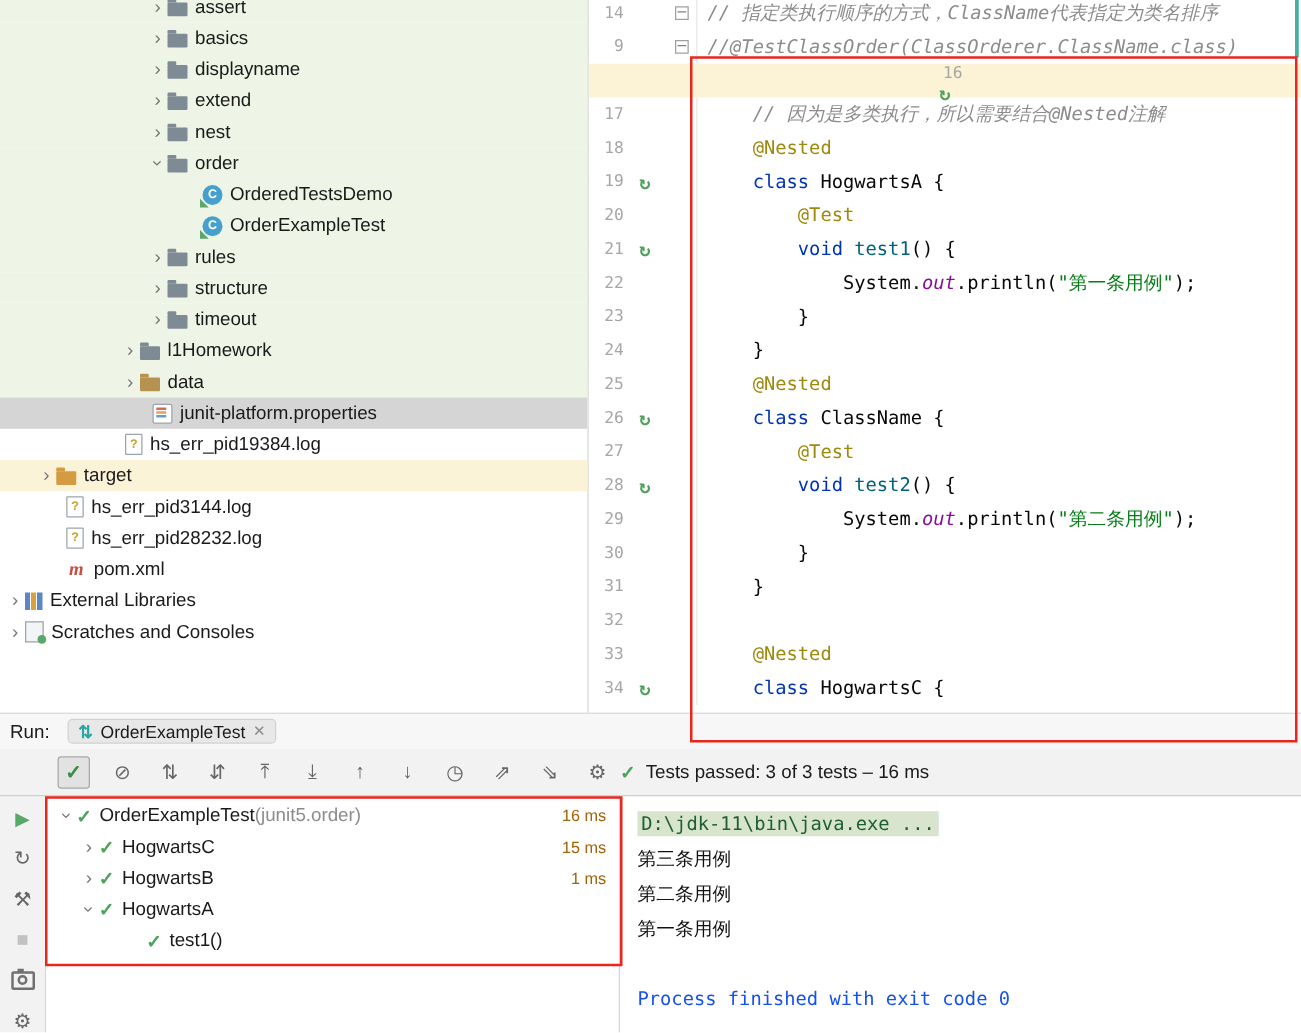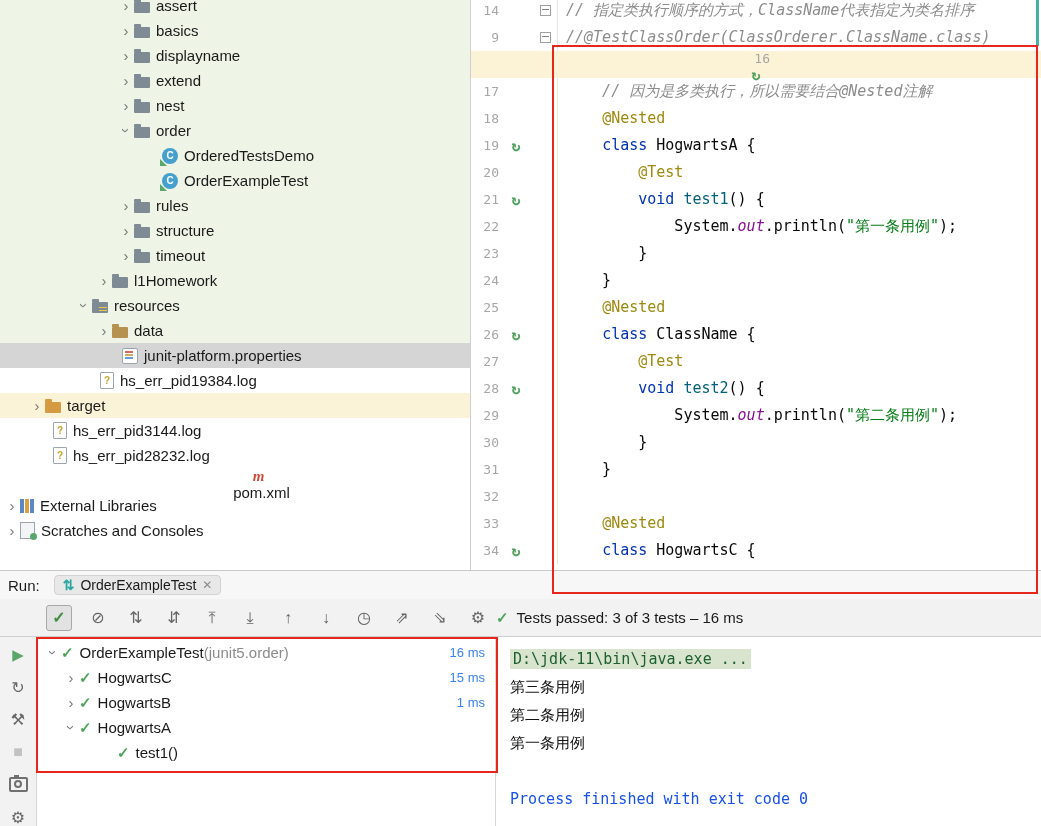--- a/index.html
+++ b/index.html
@@ -91,21 +91,21 @@
   .lbtn{width:22px;height:22px;display:flex;align-items:center;justify-content:center;font-size:16px;color:#666;}
   .lbtn.run-icon{color:#59a869;font-size:15px;}
   .lbtn.stop-icon{color:#c2c2c2;}
   .camico{width:15px;height:11px;border:2px solid #707070;border-radius:2px;position:relative;}
   .camico::before{content:"";position:absolute;top:-4px;left:3px;width:5px;height:3px;background:#707070;}
   .camico::after{content:"";position:absolute;left:3px;top:1px;width:4px;height:4px;border:2px solid #707070;border-radius:50%;}
   .ttree{width:458px;border-right:1px solid #d5d5d5;padding-top:3px;background:#fff;}
   .ttrow{height:25px;display:flex;align-items:center;font-size:15px;}
   .tcheck{color:#4da35a;font-weight:bold;margin-right:6px;}
   .tsuffix{color:#8c8c8c;}
-  .ttime{margin-left:auto;margin-right:10px;color:#3b82f6;font-size:13px;}
+  .ttime{margin-left:auto;margin-right:10px;color:#a16207;font-size:13px;}
   .console{flex:1;font-family:"DejaVu Sans Mono","Liberation Mono",monospace;font-size:15px;padding:8px 0 0 14px;}
   .cline{height:28px;line-height:28px;white-space:pre;color:#111;}
   .cline.cmd > span{background:#d9e4cf;color:#1d6030;padding:1px 3px;}
   .cline.sys{color:#1750eb;}
 
   
   .redbox{position:absolute;border:2px solid #e8271c;pointer-events:none;z-index:6;}
   .box-code{left:552px;top:45px;width:482px;height:545px;}
   .box-results{left:36px;top:637px;width:458px;height:132px;}
 </style>
@@ -167,25 +167,20 @@
           <div class="trow bg-green" style="padding-left: 118px;">
             <span class="chev">›</span>
             <span class="ic ic-folder"></span>
             <span class="tlabel">timeout</span>
           </div>
           <div class="trow bg-green" style="padding-left: 96px;">
             <span class="chev">›</span>
             <span class="ic ic-folder"></span>
             <span class="tlabel">l1Homework</span>
           </div>
-          <div class="trow bg-green" style="padding-left: 76px;">
-            <span class="chev exp">›</span>
-            <span class="ic ic-folder-resources"></span>
-            <span class="tlabel">resources</span>
-          </div>
           <div class="trow bg-green" style="padding-left: 96px;">
             <span class="chev">›</span>
             <span class="ic ic-folder-data"></span>
             <span class="tlabel">data</span>
           </div>
           <div class="trow bg-sel" style="padding-left: 122px;">
             <span class="ic ic-properties"></span>
             <span class="tlabel">junit-platform.properties</span>
           </div>
           <div class="trow" style="padding-left: 100px;">
@@ -198,21 +193,21 @@
             <span class="tlabel">target</span>
           </div>
           <div class="trow" style="padding-left: 53px;">
             <span class="ic ic-log"></span>
             <span class="tlabel">hs_err_pid3144.log</span>
           </div>
           <div class="trow" style="padding-left: 53px;">
             <span class="ic ic-log"></span>
             <span class="tlabel">hs_err_pid28232.log</span>
           </div>
-          <div class="trow" style="padding-left: 53px; flex-direction: column;">
+          <div class="trow" style="padding-left: 53px;">
             <span class="ic ic-maven"></span>
             <span class="tlabel">pom.xml</span>
           </div>
           <div class="trow" style="padding-left: 4px;">
             <span class="chev">›</span>
             <span class="ic ic-libs"></span>
             <span class="tlabel">External Libraries</span>
           </div>
           <div class="trow" style="padding-left: 4px;">
             <span class="chev">›</span>

